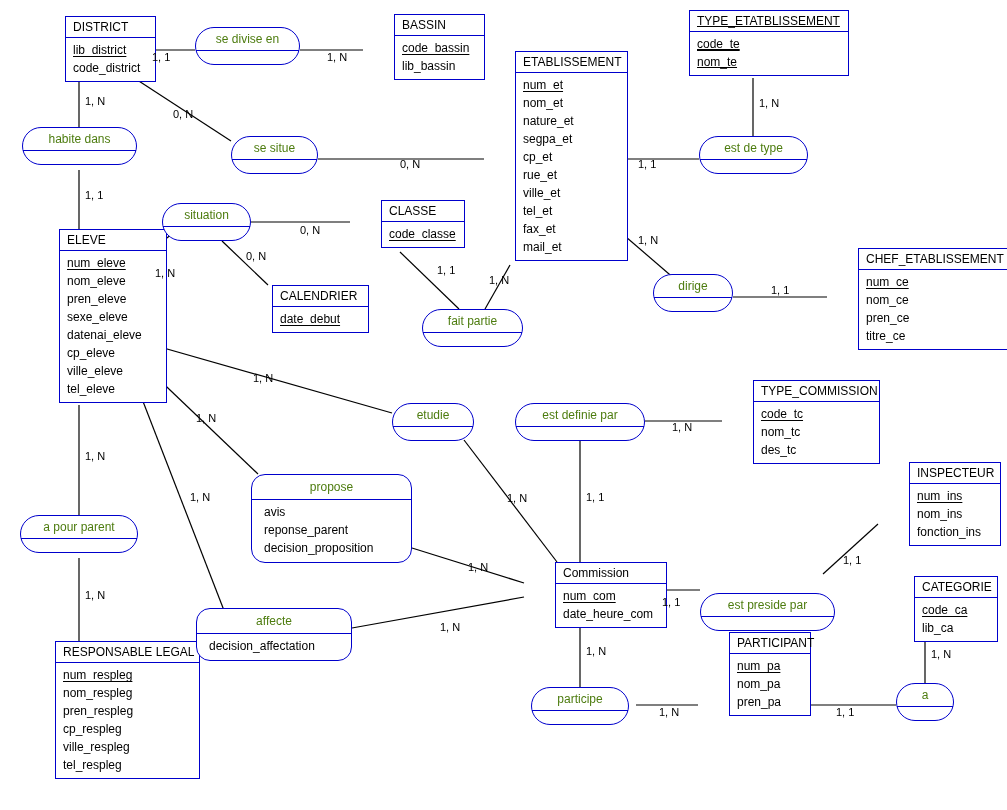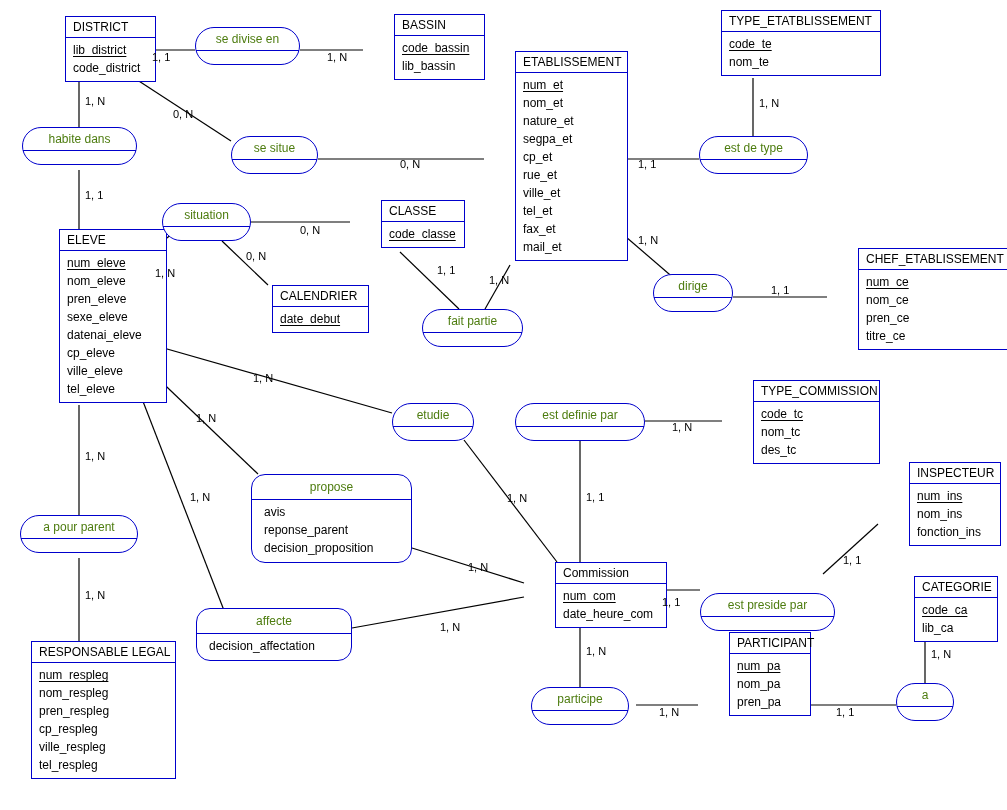--- a/index.html
+++ b/index.html
@@ -178,21 +178,21 @@
       <div class="attr">segpa_et</div>
       <div class="attr">cp_et</div>
       <div class="attr">rue_et</div>
       <div class="attr">ville_et</div>
       <div class="attr">tel_et</div>
       <div class="attr">fax_et</div>
       <div class="attr">mail_et</div>
     </div>
   </div>
 
-  <div class="entity" style="left:690px;top:10px;width:160px;">
+  <div class="entity" style="left:658px;top:10px;width:160px;text-decoration:underline;">
     <div class="ent-title">TYPE_ETATBLISSEMENT</div>
     <div class="ent-attrs">
       <div class="attr key">code_te</div>
       <div class="attr">nom_te</div>
     </div>
   </div>
 
   <div class="entity" style="left:827px;top:248px;width:151px;">
     <div class="ent-title">CHEF_ETABLISSEMENT</div>
     <div class="ent-attrs">
@@ -267,21 +267,21 @@
 
   <div class="entity" style="left:698px;top:632px;width:82px;">
     <div class="ent-title">PARTICIPANT</div>
     <div class="ent-attrs">
       <div class="attr key">num_pa</div>
       <div class="attr">nom_pa</div>
       <div class="attr">pren_pa</div>
     </div>
   </div>
 
-  <div class="entity" style="left:0;top:641px;width:145px;">
+  <div class="entity" style="left:24px;top:641px;width:145px;">
     <div class="ent-title">RESPONSABLE LEGAL</div>
     <div class="ent-attrs">
       <div class="attr key">num_respleg</div>
       <div class="attr">nom_respleg</div>
       <div class="attr">pren_respleg</div>
       <div class="attr">cp_respleg</div>
       <div class="attr">ville_respleg</div>
       <div class="attr">tel_respleg</div>
     </div>
   </div>

